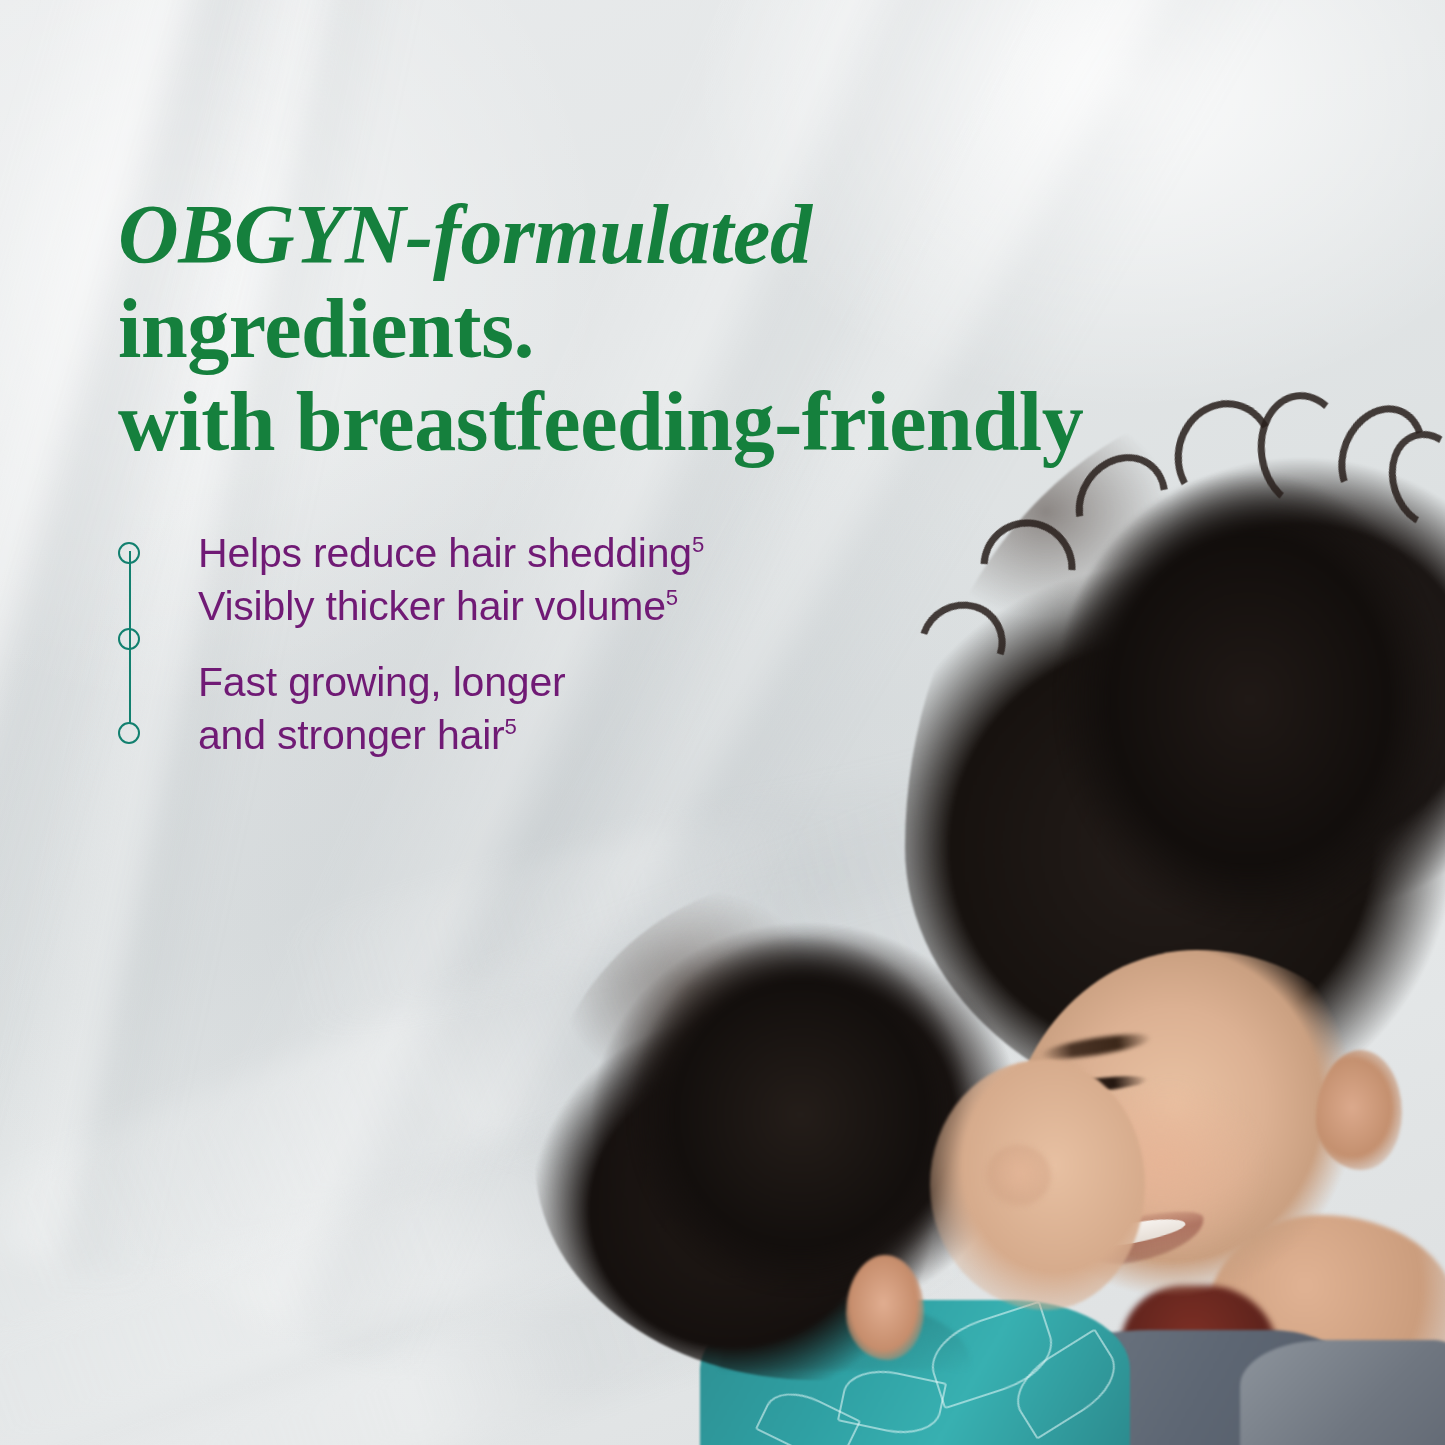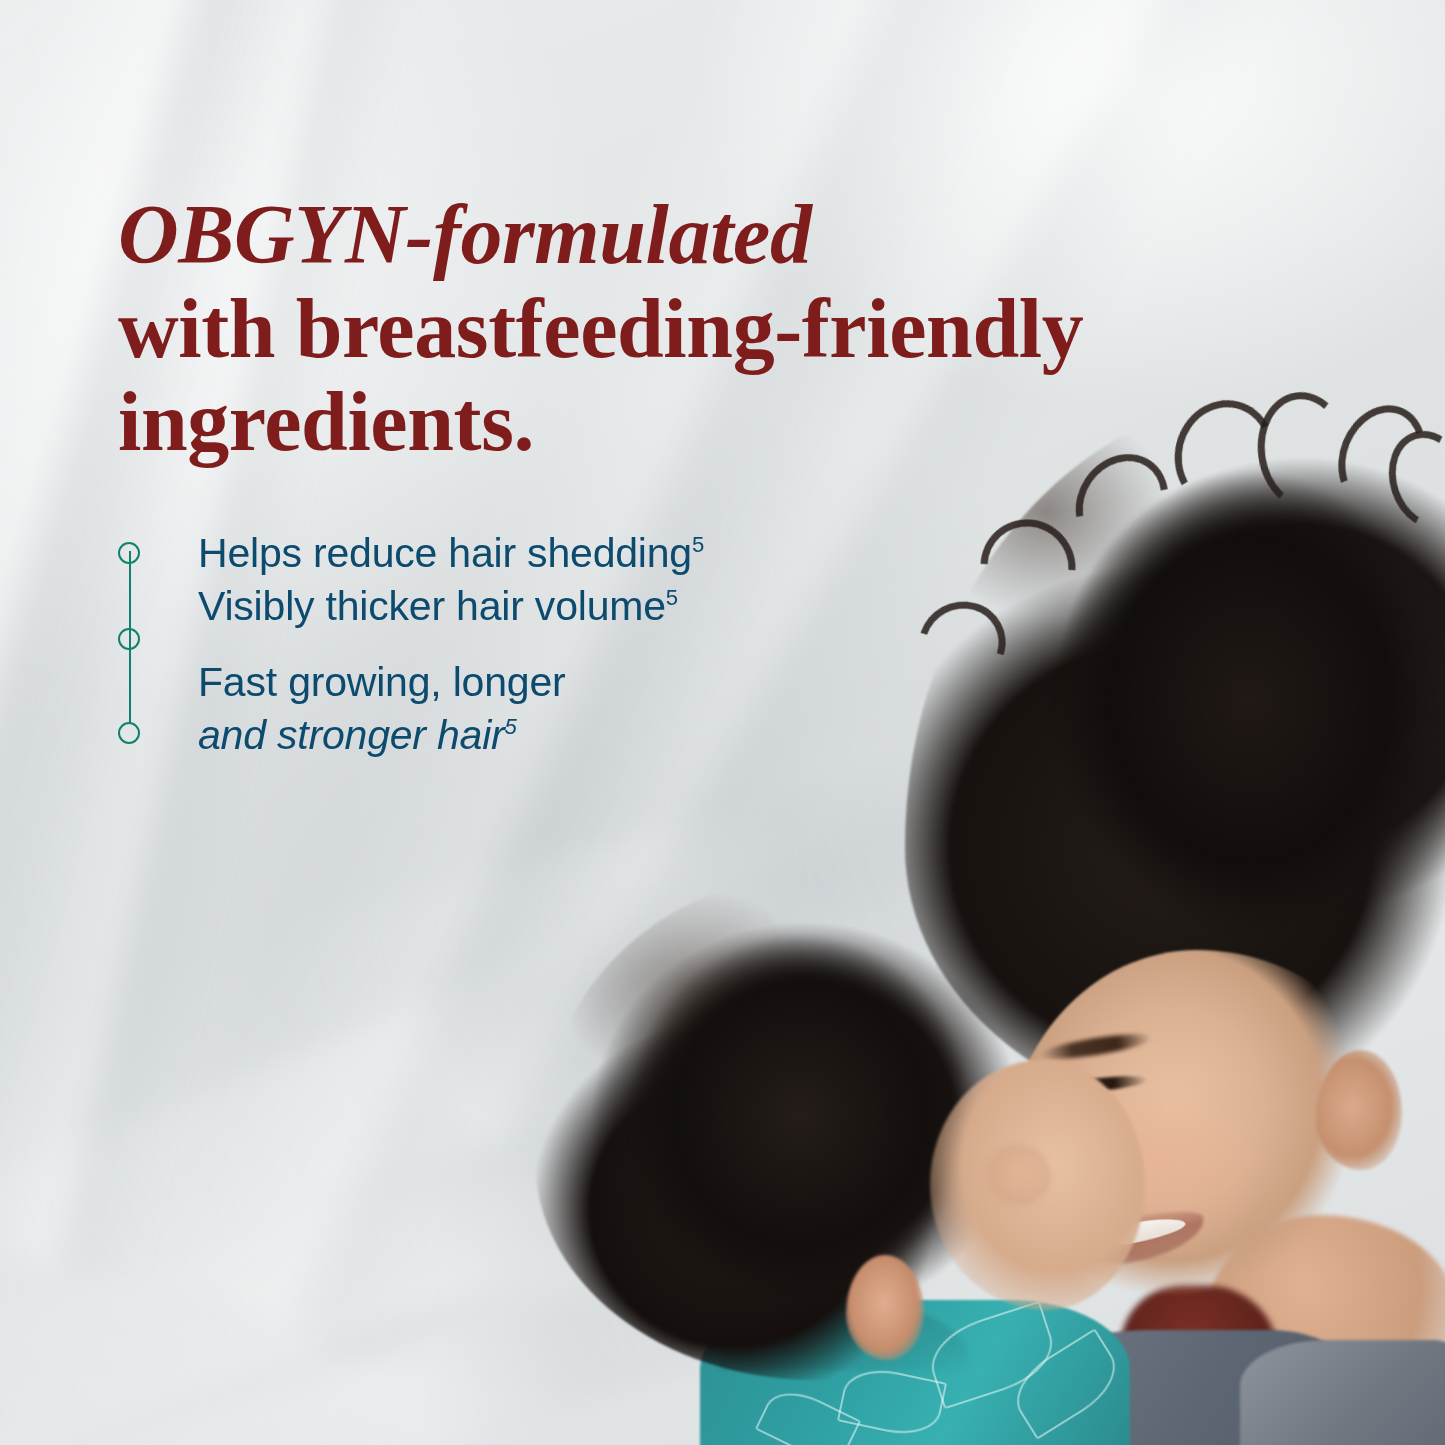--- a/index.html
+++ b/index.html
@@ -237,21 +237,21 @@
     border-radius: 50% 4% 50% 4%;
     filter: blur(0.5px);
   }
 
   
   .headline {
     position: absolute;
     left: 118px;
     top: 132px;
     width: 1120px;
-    color: #7f1d1d;
+    color: #15803d;
     font-family: "Liberation Serif", "DejaVu Serif", serif;
     font-size: 84px;
     line-height: 1.11;
     letter-spacing: -0.4px;
   }
   .headline .ln { display: block; white-space: nowrap; }
   .headline .ln-1 { font-style: italic; }
 
   .benefits {
     position: absolute;
@@ -288,31 +288,31 @@
   .rail-dot.d2 { top: 101px; }
   .rail-dot.d3 { top: 195px; }
 
   .benefit-list {
     margin: 0;
     padding: 0;
     list-style: none;
     position: relative;
   }
   .benefit-item {
-    color: #0c4a6e;
+    color: #701a75;
     font-family: "Liberation Sans", sans-serif;
     font-size: 41px;
     line-height: 1.30;
     letter-spacing: -0.2px;
     padding-left: 80px;
   }
   .benefit-item.b1 { margin-top: 0px; }
   .benefit-item.b2 { }
   .benefit-item.b3 { margin-top: 22px; }
-  .benefit-item .l2 { display: block; font-style: italic; }
+  .benefit-item .l2 { display: block; }
   .fn {
     font-size: 0.54em;
     vertical-align: super;
     line-height: 0;
     letter-spacing: 0;
   }
 </style>
 </head>
 <body>
 
@@ -364,22 +364,22 @@
 
     <div class="k-hair"></div>
     <div class="k-hair-2"></div>
     <div class="k-face"></div>
     <div class="k-nose"></div>
     <div class="k-ear"></div>
   </div>
 
   <h1 class="headline">
     <span class="ln ln-1">OBGYN-formulated</span>
+    <span class="ln ln-3">ingredients.</span>
     <span class="ln ln-2">with breastfeeding-friendly</span>
-    <span class="ln ln-3">ingredients.</span>
   </h1>
 
   <div class="benefits">
     <div class="bullet-rail">
       <div class="rail-line"></div>
       <div class="rail-dot d1"></div>
       <div class="rail-dot d2"></div>
       <div class="rail-dot d3"></div>
     </div>
 

